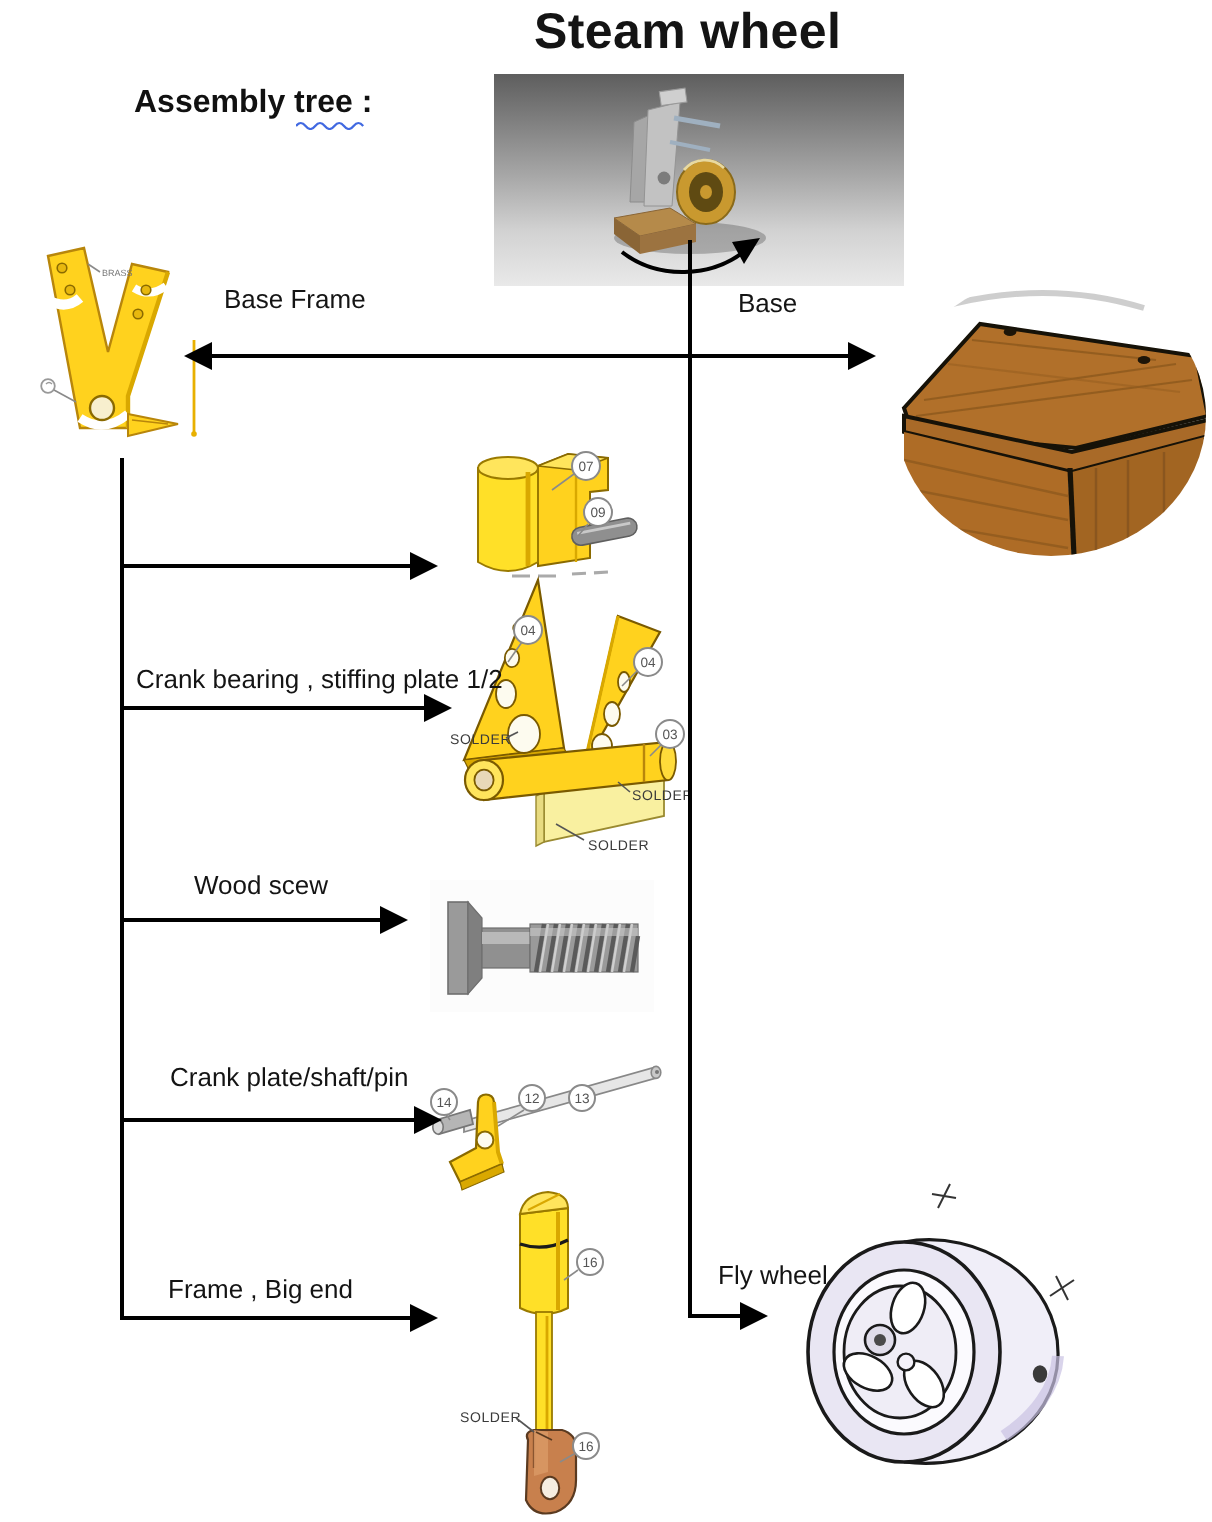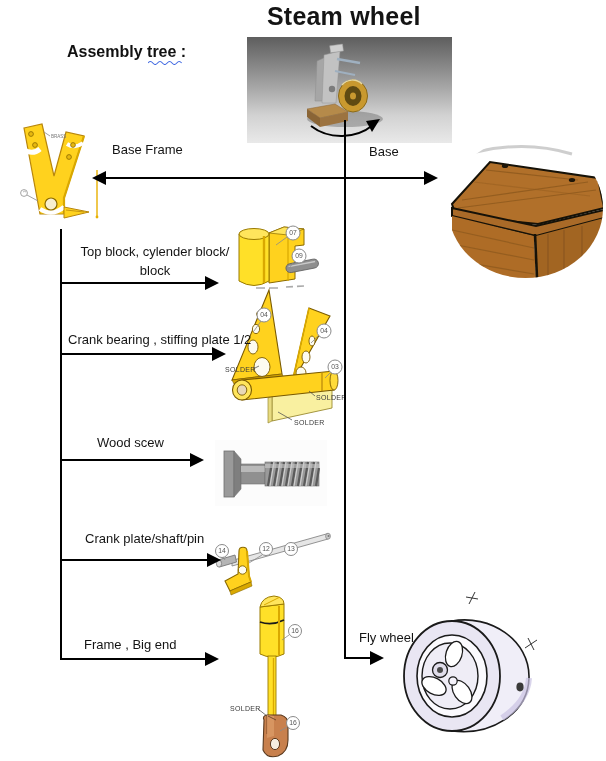--- a/index.html
+++ b/index.html
@@ -290,21 +290,20 @@
     <line x1="83" y1="4" x2="77" y2="16"></line>
       <line x1="74" y1="9" x2="86" y2="11"></line>
     <line x1="133" y1="60" x2="145" y2="52"></line>
       <line x1="136" y1="50" x2="142" y2="62"></line>
   </g>
 </svg>
 
 <div class="abs label" style="left:112px;top:141px;">Base Frame</div>
 <div class="abs label" style="left:369px;top:143px;">Base</div>
 <div class="abs label center" style="left:70px;top:242px;width:170px;line-height:19px;">
-  <div>Top block, cylender block/ block</div>
 </div>
 <div class="abs label" style="left:68px;top:331px;">Crank bearing , stiffing plate 1/2</div>
 <div class="abs label" style="left:97px;top:434px;">Wood scew</div>
 <div class="abs label" style="left:85px;top:530px;">Crank plate/shaft/pin</div>
 <div class="abs label" style="left:84px;top:636px;">Frame , Big end</div>
 <div class="abs label" style="left:359px;top:629px;">Fly wheel</div>
 
 <svg class="abs" style="left:0;top:0;pointer-events:none;" width="606" height="761" viewBox="0 0 606 761">
 
   <path d="M311,126 C329,140 356,139 373,125" class="treeline" stroke-width="2.4"></path>

